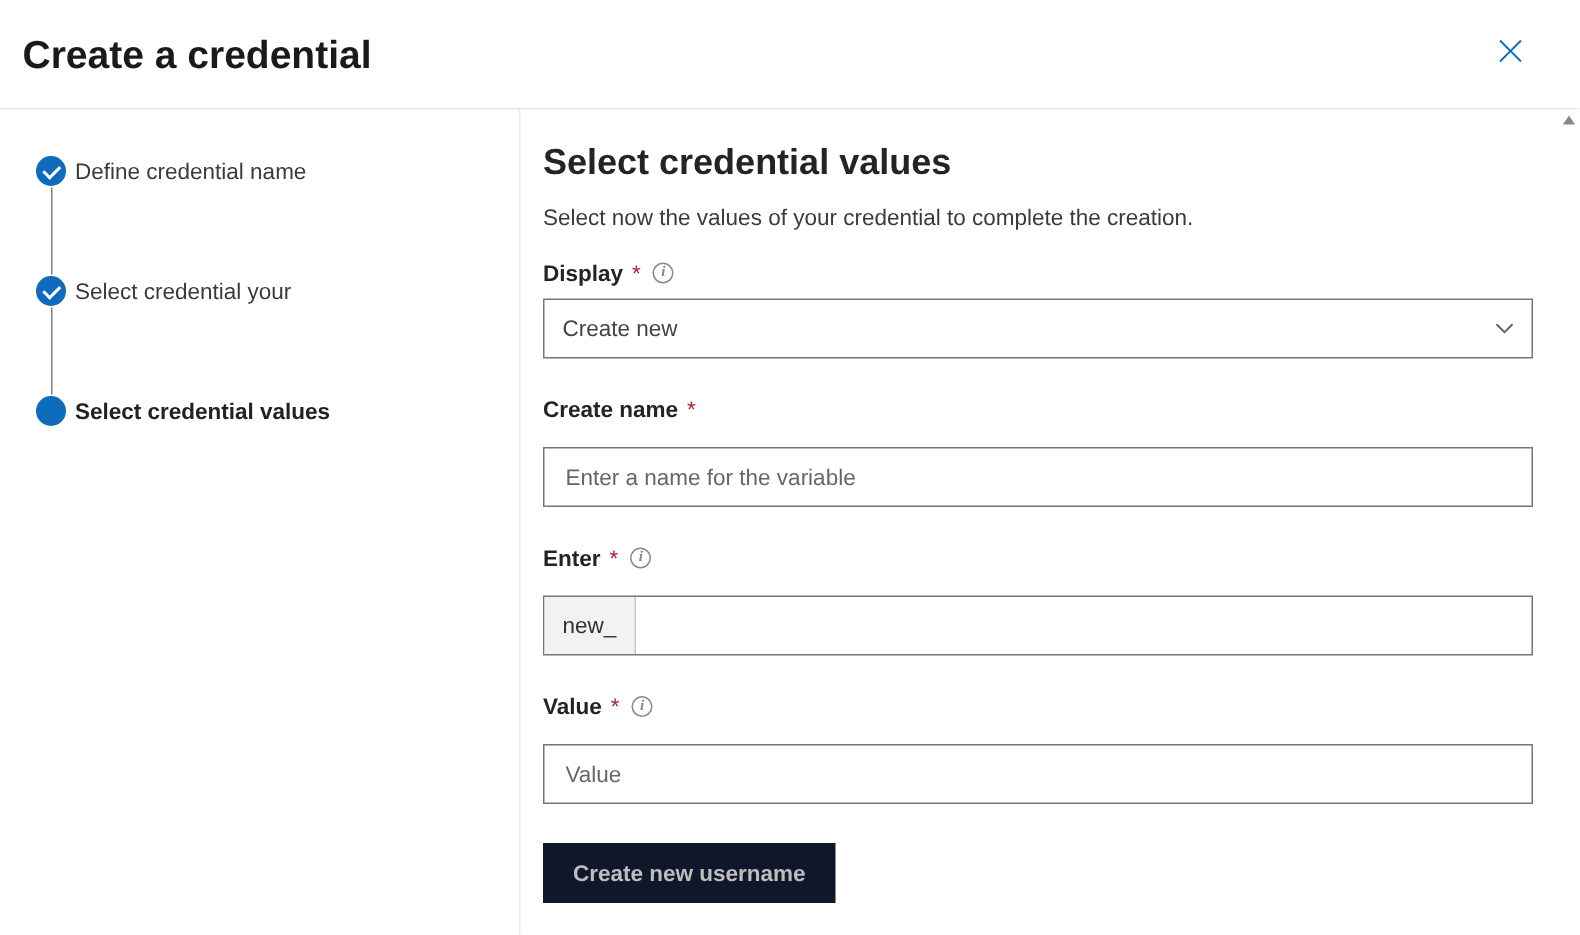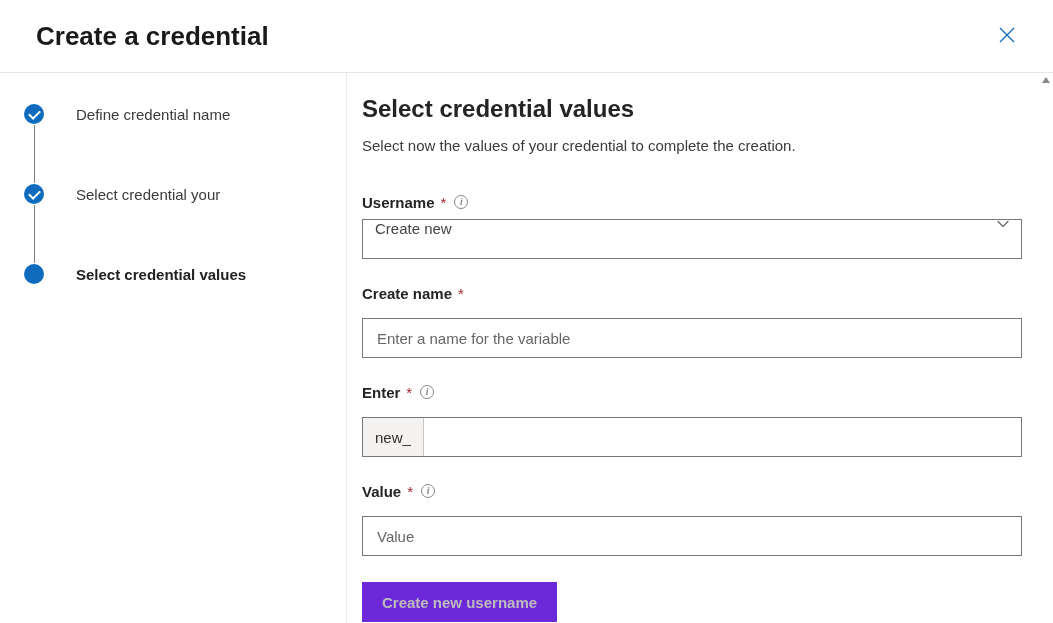--- a/index.html
+++ b/index.html
@@ -18,21 +18,20 @@
     display: flex;
     align-items: center;
     justify-content: space-between;
     padding: 20px 30px 20px 15px;
     border-bottom: 1px solid #e6e6e6;
   }
   .header-title {
     font-size: 26px;
     font-weight: 600;
     color: #1a1a1a;
-    margin-left: 21px;
   }
   .close-btn {
     display: inline-flex;
     align-items: center;
     justify-content: center;
     font-size: 20px;
     color: #0F6CBD;
     cursor: pointer;
     width: 32px;
     height: 32px;
@@ -61,21 +60,21 @@
 
   
   .stepper {
     list-style: none;
     margin: 0;
     padding: 0;
   }
   .step {
     display: flex;
     align-items: center;
-    gap: 32px;
+    gap: 6px;
     position: relative;
     min-height: 22px;
   }
   .step-icon {
     width: 20px;
     height: 20px;
     border-radius: 50%;
     flex-shrink: 0;
     display: inline-flex;
     align-items: center;
@@ -115,21 +114,21 @@
   }
 
   
   .main h2 {
     margin: 0 0 14px 0;
     font-size: 24px;
     font-weight: 600;
     color: #242424;
   }
   .main p.desc {
-    margin: 0 0 40px 0;
+    margin: 0 0 20px 0;
     font-size: 15px;
     color: #3b3b3b;
   }
 
   .field {
     margin-bottom: 26px;
   }
   .field-label {
     font-size: 15px;
     font-weight: 600;
@@ -165,21 +164,21 @@
     line-height: 1;
   }
 
   .control {
     width: 100%;
     max-width: 660px;
     height: 40px;
     border: 1px solid #767676;
     background: #fff;
     display: flex;
-    align-items: flex-start;
+    align-items: center;
     padding: 0 12px;
     font-size: 15px;
     color: #444;
     position: relative;
   }
   .dropdown {
     justify-content: space-between;
     cursor: pointer;
   }
   .dropdown .chev {
@@ -226,21 +225,21 @@
   .btn {
     display: inline-flex;
     align-items: center;
     justify-content: center;
     height: 40px;
     padding: 0 20px;
     font-size: 15px;
     font-weight: 600;
     border: none;
     cursor: default;
-    background: #6d28d9;
+    background: #0f172a;
     color: #bdbdbd;
   }
 
   
   .scrollbar {
     position: absolute;
     top: 0;
     right: 0;
     width: 14px;
     height: 100%;
@@ -292,21 +291,21 @@
     </ul>
   </div>
 
   <div class="main">
     <h2>Select credential values</h2>
     <p class="desc">Select now the values of your credential to complete the creation.</p>
 
     
     <div class="field">
       <div class="field-label">
-        <span>Username</span>
+        <span>Display</span>
         <span class="req">*</span>
         <span class="info-icon"></span>
       </div>
       <div class="control dropdown">
         <span>Create new</span>
         <span class="chev">
           <svg width="12" height="8" viewBox="0 0 12 8" fill="none" stroke="#605e5c" stroke-width="1.2" stroke-linecap="round">
             <polyline points="1,1.5 6,6.5 11,1.5"></polyline>
           </svg>
         </span>

